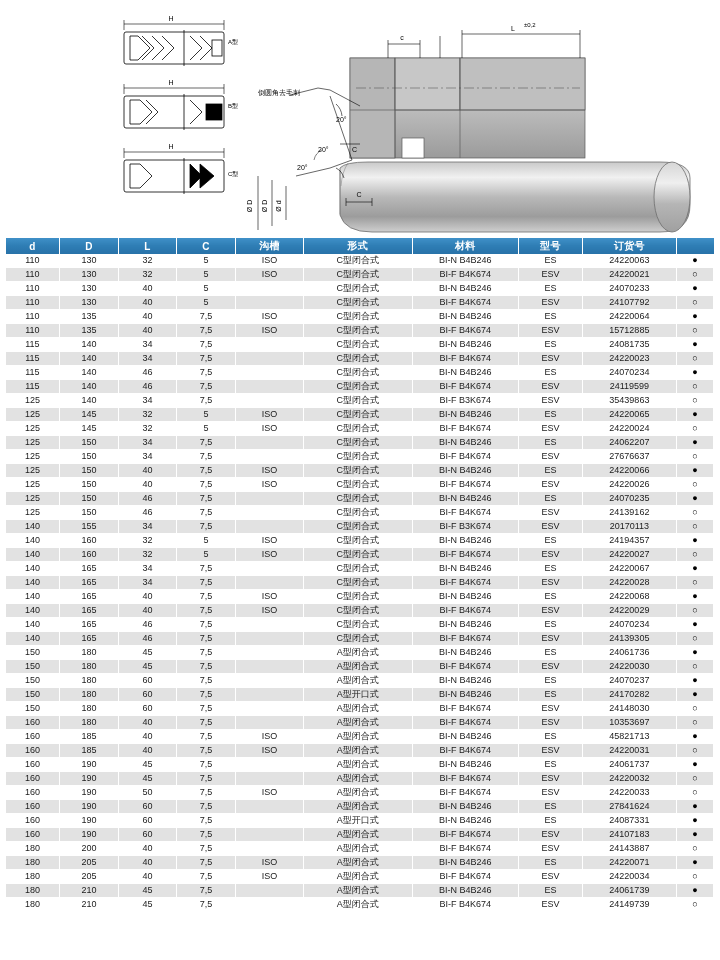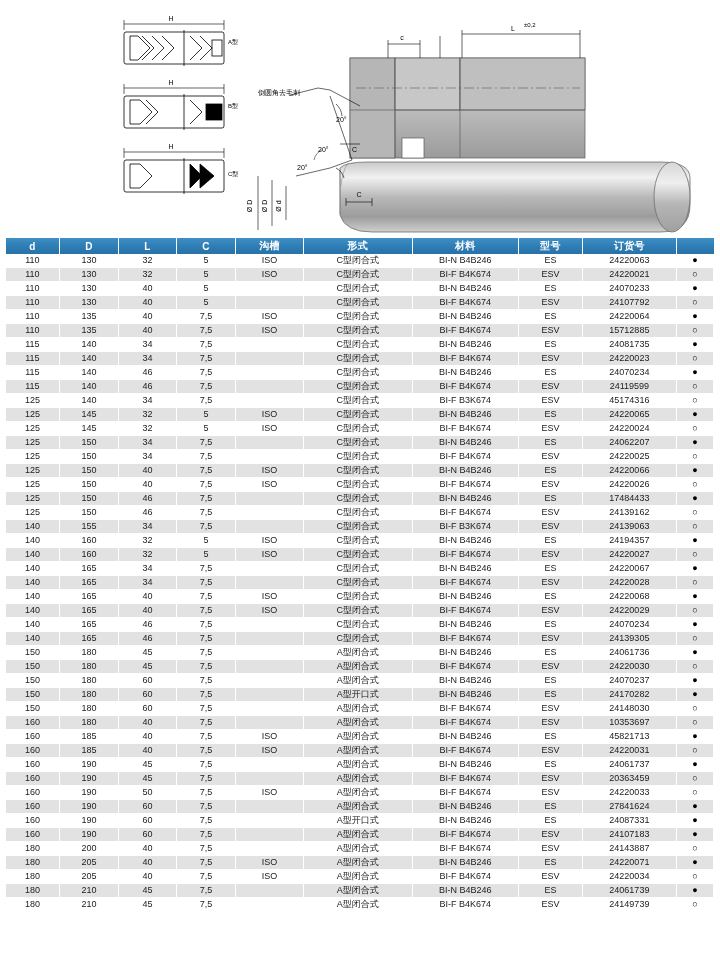--- a/index.html
+++ b/index.html
@@ -373,21 +373,21 @@
           </tr>
           <tr class="odd">
             <td class="c-d col-sep">125</td>
             <td class="c-D col-sep">140</td>
             <td class="c-L col-sep">34</td>
             <td class="c-C col-sep">7,5</td>
             <td class="c-groove col-sep"></td>
             <td class="c-form col-sep">C型闭合式</td>
             <td class="c-mat col-sep">BI-F B3K674</td>
             <td class="c-type col-sep">ESV</td>
-            <td class="c-order col-sep">45174316</td>
+            <td class="c-order col-sep">35439863</td>
             <td class="c-dot col-sep"><span class="dot-open">○</span></td>
           </tr>
           <tr class="even">
             <td class="c-d col-sep">125</td>
             <td class="c-D col-sep">145</td>
             <td class="c-L col-sep">32</td>
             <td class="c-C col-sep">5</td>
             <td class="c-groove col-sep">ISO</td>
             <td class="c-form col-sep">C型闭合式</td>
             <td class="c-mat col-sep">BI-N B4B246</td>
@@ -421,21 +421,21 @@
           </tr>
           <tr class="odd">
             <td class="c-d col-sep">125</td>
             <td class="c-D col-sep">150</td>
             <td class="c-L col-sep">34</td>
             <td class="c-C col-sep">7,5</td>
             <td class="c-groove col-sep"></td>
             <td class="c-form col-sep">C型闭合式</td>
             <td class="c-mat col-sep">BI-F B4K674</td>
             <td class="c-type col-sep">ESV</td>
-            <td class="c-order col-sep">24220025</td>
+            <td class="c-order col-sep">27676637</td>
             <td class="c-dot col-sep"><span class="dot-open">○</span></td>
           </tr>
           <tr class="even">
             <td class="c-d col-sep">125</td>
             <td class="c-D col-sep">150</td>
             <td class="c-L col-sep">40</td>
             <td class="c-C col-sep">7,5</td>
             <td class="c-groove col-sep">ISO</td>
             <td class="c-form col-sep">C型闭合式</td>
             <td class="c-mat col-sep">BI-N B4B246</td>
@@ -457,21 +457,21 @@
           </tr>
           <tr class="even">
             <td class="c-d col-sep">125</td>
             <td class="c-D col-sep">150</td>
             <td class="c-L col-sep">46</td>
             <td class="c-C col-sep">7,5</td>
             <td class="c-groove col-sep"></td>
             <td class="c-form col-sep">C型闭合式</td>
             <td class="c-mat col-sep">BI-N B4B246</td>
             <td class="c-type col-sep">ES</td>
-            <td class="c-order col-sep">17484433</td>
+            <td class="c-order col-sep">24070235</td>
             <td class="c-dot col-sep"><span class="dot-filled">●</span></td>
           </tr>
           <tr class="odd">
             <td class="c-d col-sep">125</td>
             <td class="c-D col-sep">150</td>
             <td class="c-L col-sep">46</td>
             <td class="c-C col-sep">7,5</td>
             <td class="c-groove col-sep"></td>
             <td class="c-form col-sep">C型闭合式</td>
             <td class="c-mat col-sep">BI-F B4K674</td>
@@ -481,21 +481,21 @@
           </tr>
           <tr class="even">
             <td class="c-d col-sep">140</td>
             <td class="c-D col-sep">155</td>
             <td class="c-L col-sep">34</td>
             <td class="c-C col-sep">7,5</td>
             <td class="c-groove col-sep"></td>
             <td class="c-form col-sep">C型闭合式</td>
             <td class="c-mat col-sep">BI-F B3K674</td>
             <td class="c-type col-sep">ESV</td>
-            <td class="c-order col-sep">24139063</td>
+            <td class="c-order col-sep">20170113</td>
             <td class="c-dot col-sep"><span class="dot-open">○</span></td>
           </tr>
           <tr class="odd">
             <td class="c-d col-sep">140</td>
             <td class="c-D col-sep">160</td>
             <td class="c-L col-sep">32</td>
             <td class="c-C col-sep">5</td>
             <td class="c-groove col-sep">ISO</td>
             <td class="c-form col-sep">C型闭合式</td>
             <td class="c-mat col-sep">BI-N B4B246</td>
@@ -697,21 +697,21 @@
           </tr>
           <tr class="even">
             <td class="c-d col-sep">160</td>
             <td class="c-D col-sep">190</td>
             <td class="c-L col-sep">45</td>
             <td class="c-C col-sep">7,5</td>
             <td class="c-groove col-sep"></td>
             <td class="c-form col-sep">A型闭合式</td>
             <td class="c-mat col-sep">BI-F B4K674</td>
             <td class="c-type col-sep">ESV</td>
-            <td class="c-order col-sep">20363459</td>
+            <td class="c-order col-sep">24220032</td>
             <td class="c-dot col-sep"><span class="dot-open">○</span></td>
           </tr>
           <tr class="odd">
             <td class="c-d col-sep">160</td>
             <td class="c-D col-sep">190</td>
             <td class="c-L col-sep">50</td>
             <td class="c-C col-sep">7,5</td>
             <td class="c-groove col-sep">ISO</td>
             <td class="c-form col-sep">A型闭合式</td>
             <td class="c-mat col-sep">BI-F B4K674</td>

